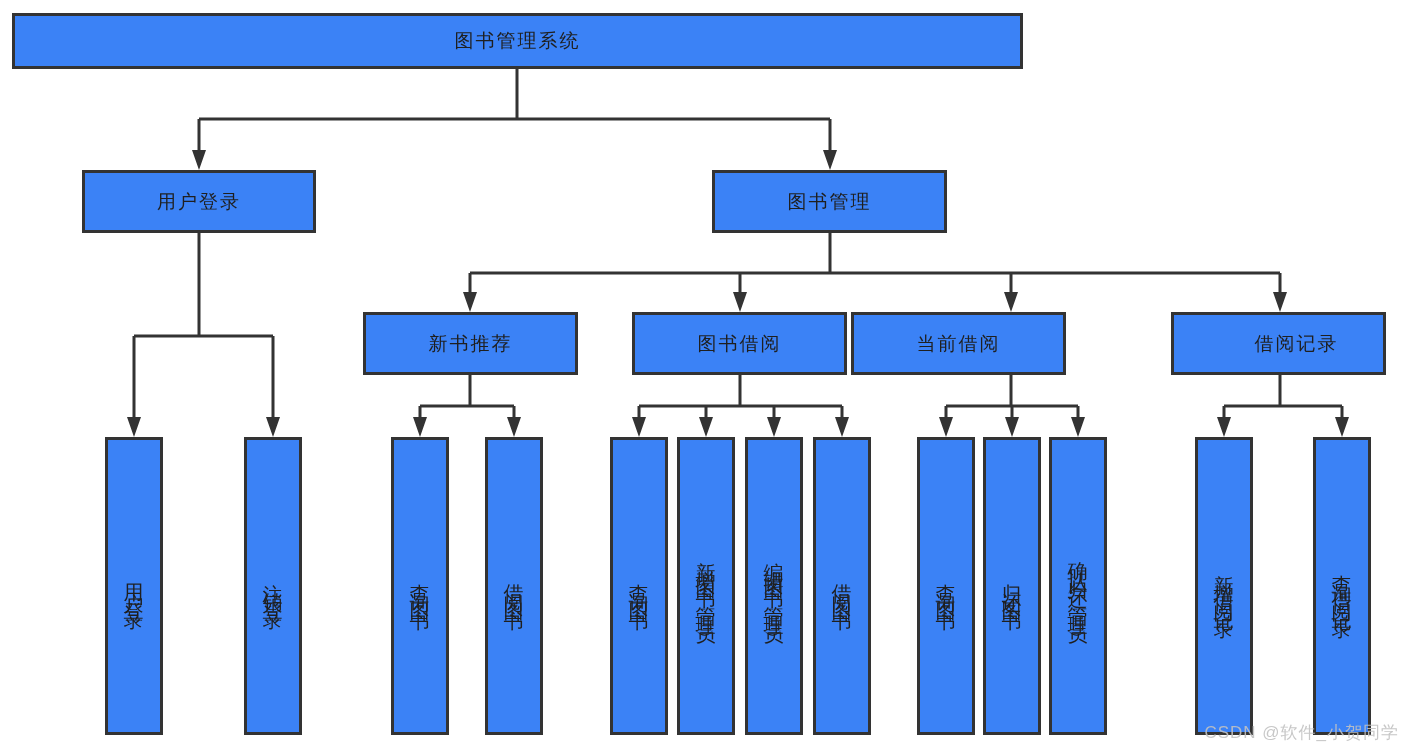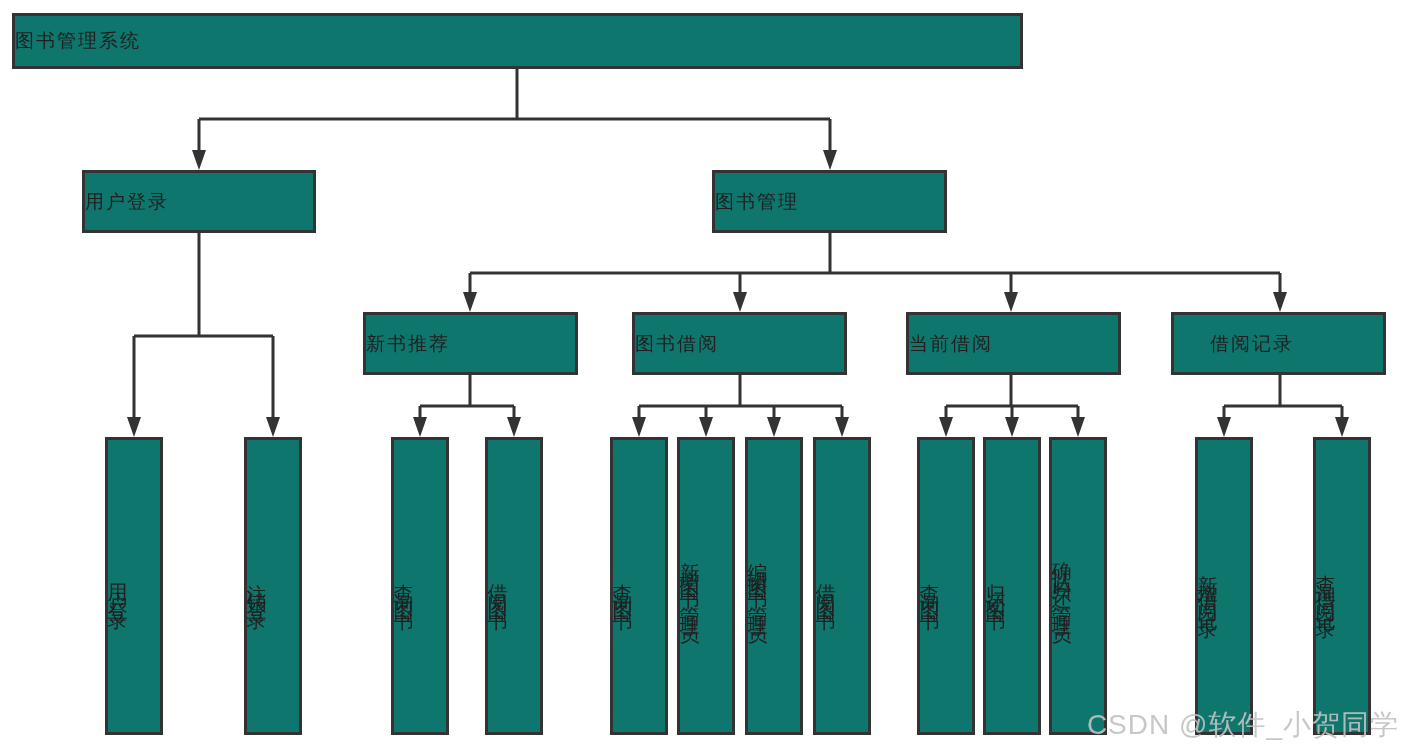--- a/index.html
+++ b/index.html
@@ -15,44 +15,44 @@
     font-family: "Liberation Sans", "DejaVu Sans", sans-serif;
     overflow: hidden;
   }
   .stage { position: relative; width: 1405px; height: 747px; }
   .wires { position: absolute; left: 0; top: 0; pointer-events: none; color: var(--line); }
   .wire { fill: none; stroke: currentColor; stroke-width: 3; }
   .head { fill: currentColor; stroke: none; }
   .box {
     position: absolute;
     border: 3px solid var(--line);
-    background: #0f766e;
-    display: flex; align-items: center; justify-content: flex-start;
+    background: #3b82f6;
+    display: flex; align-items: center; justify-content: center;
     color: var(--text);
     font-size: 19px;
     letter-spacing: 2px;
   }
   .root  { left: 12px;  top: 13px;  width: 1011px; height: 56px; }
   .lvl2a { left: 82px;  top: 170px; width: 234px;  height: 63px; }
   .lvl2b { left: 712px; top: 170px; width: 235px;  height: 63px; }
   .lvl3  { top: 312px; width: 215px; height: 63px; }
   .l3a { left: 363px; }  .l3b { left: 632px; }
-  .l3c { left: 906px; }  .l3d { left: 1171px; padding-left: 36px; }
+  .l3c { left: 851px; }  .l3d { left: 1171px; padding-left: 36px; }
   .leaf { top: 437px; width: 58px; height: 298px; }
   .vtext {
     writing-mode: vertical-rl;
     font-size: 20px;
     letter-spacing: 9px;
     line-height: 1;
     color: var(--text);
   }
   .watermark {
     position: absolute;
     right: 6px; bottom: 3px;
-    font-size: 28px;
+    font-size: 17px;
     color: var(--watermark);
     letter-spacing: 1px;
     opacity: 0.9;
     z-index: 5;
     white-space: nowrap;
   }
 </style>
 </head>
 <body>
 

